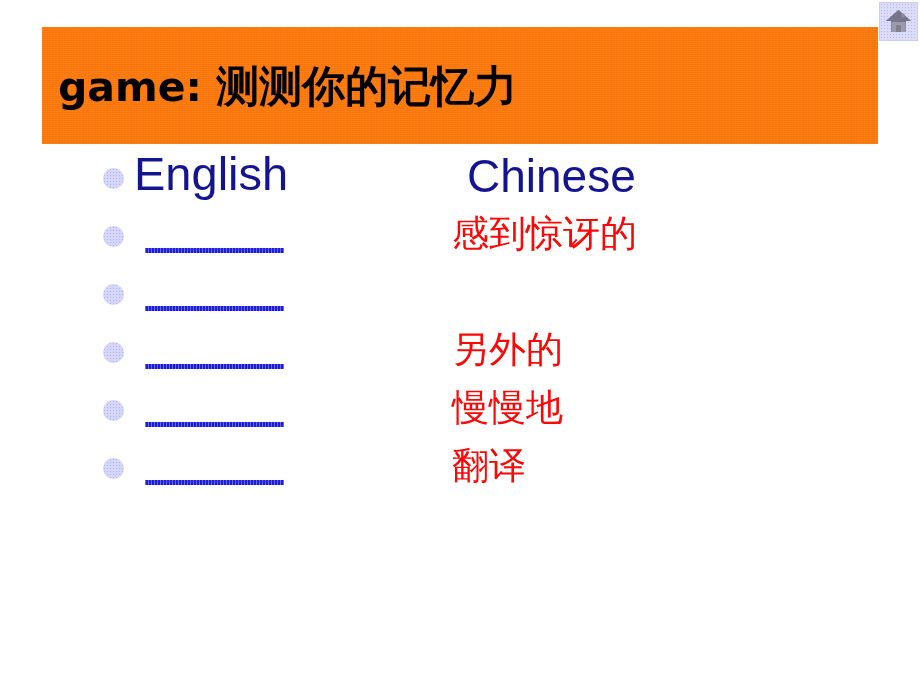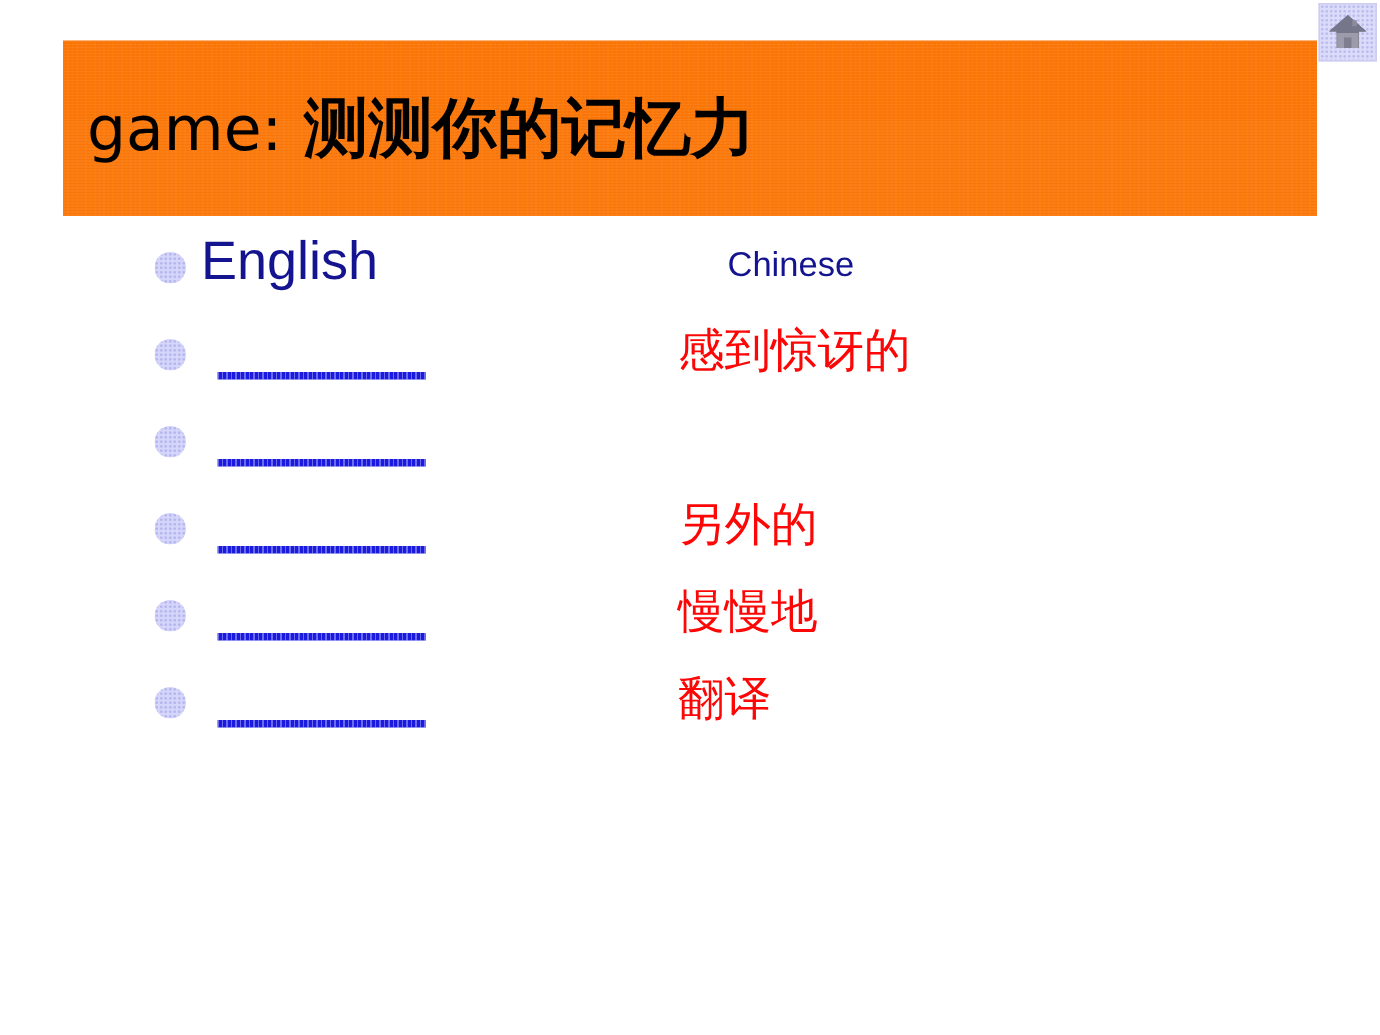--- a/index.html
+++ b/index.html
@@ -61,21 +61,21 @@
     font-family: "DejaVu Sans", "Liberation Sans", sans-serif;
     font-weight: bold;
     font-size: 41px;
     line-height: 1.0;
     color: #000000;
     white-space: nowrap;
     letter-spacing: 0px;
   }
   #title-text .latin {
     font-family: "DejaVu Sans", "Liberation Sans", sans-serif;
-    font-weight: normal;
+    font-weight: bold;
     font-size: 41px;
   }
   #title-text .cjk {
     font-family: Liberation Serif, serif;
     font-weight: bold;
     font-size: 43px;
   }
 
   
   #content {
@@ -106,21 +106,21 @@
     background-size: 3px 3px;
   }
 
   
   .en-label {
     position: absolute;
     left: 134px;
     top: 0px;
     margin: 0;
     font-family: "Liberation Sans", sans-serif;
-    font-size: 36px;
+    font-size: 47px;
     line-height: 44px;
     color: #141491;
     white-space: nowrap;
   }
 
   
   .blank-line {
     position: absolute;
     left: 145px;
     top: 38px;
@@ -131,29 +131,29 @@
         rgba(255,255,255,0.35) 0 1px, rgba(0,0,0,0) 1px 3px);
   }
 
   
   .zh-label {
     position: absolute;
     left: 452px;
     top: 2px;
     margin: 0;
     font-family: "DejaVu Sans", sans-serif;
-    font-size: 31px;
+    font-size: 37px;
     line-height: 44px;
     color: #fc0606;
     white-space: nowrap;
   }
   .zh-label.header {
-    left: 485px;
+    left: 467px;
     font-family: "Liberation Sans", sans-serif;
-    font-size: 23px;
+    font-size: 46px;
     color: #141491;
   }
 </style>
 </head>
 <body>
 
 <div id="slide">
 
   <div id="home-button">
     <svg width="37" height="37" viewBox="0 0 37 37">

